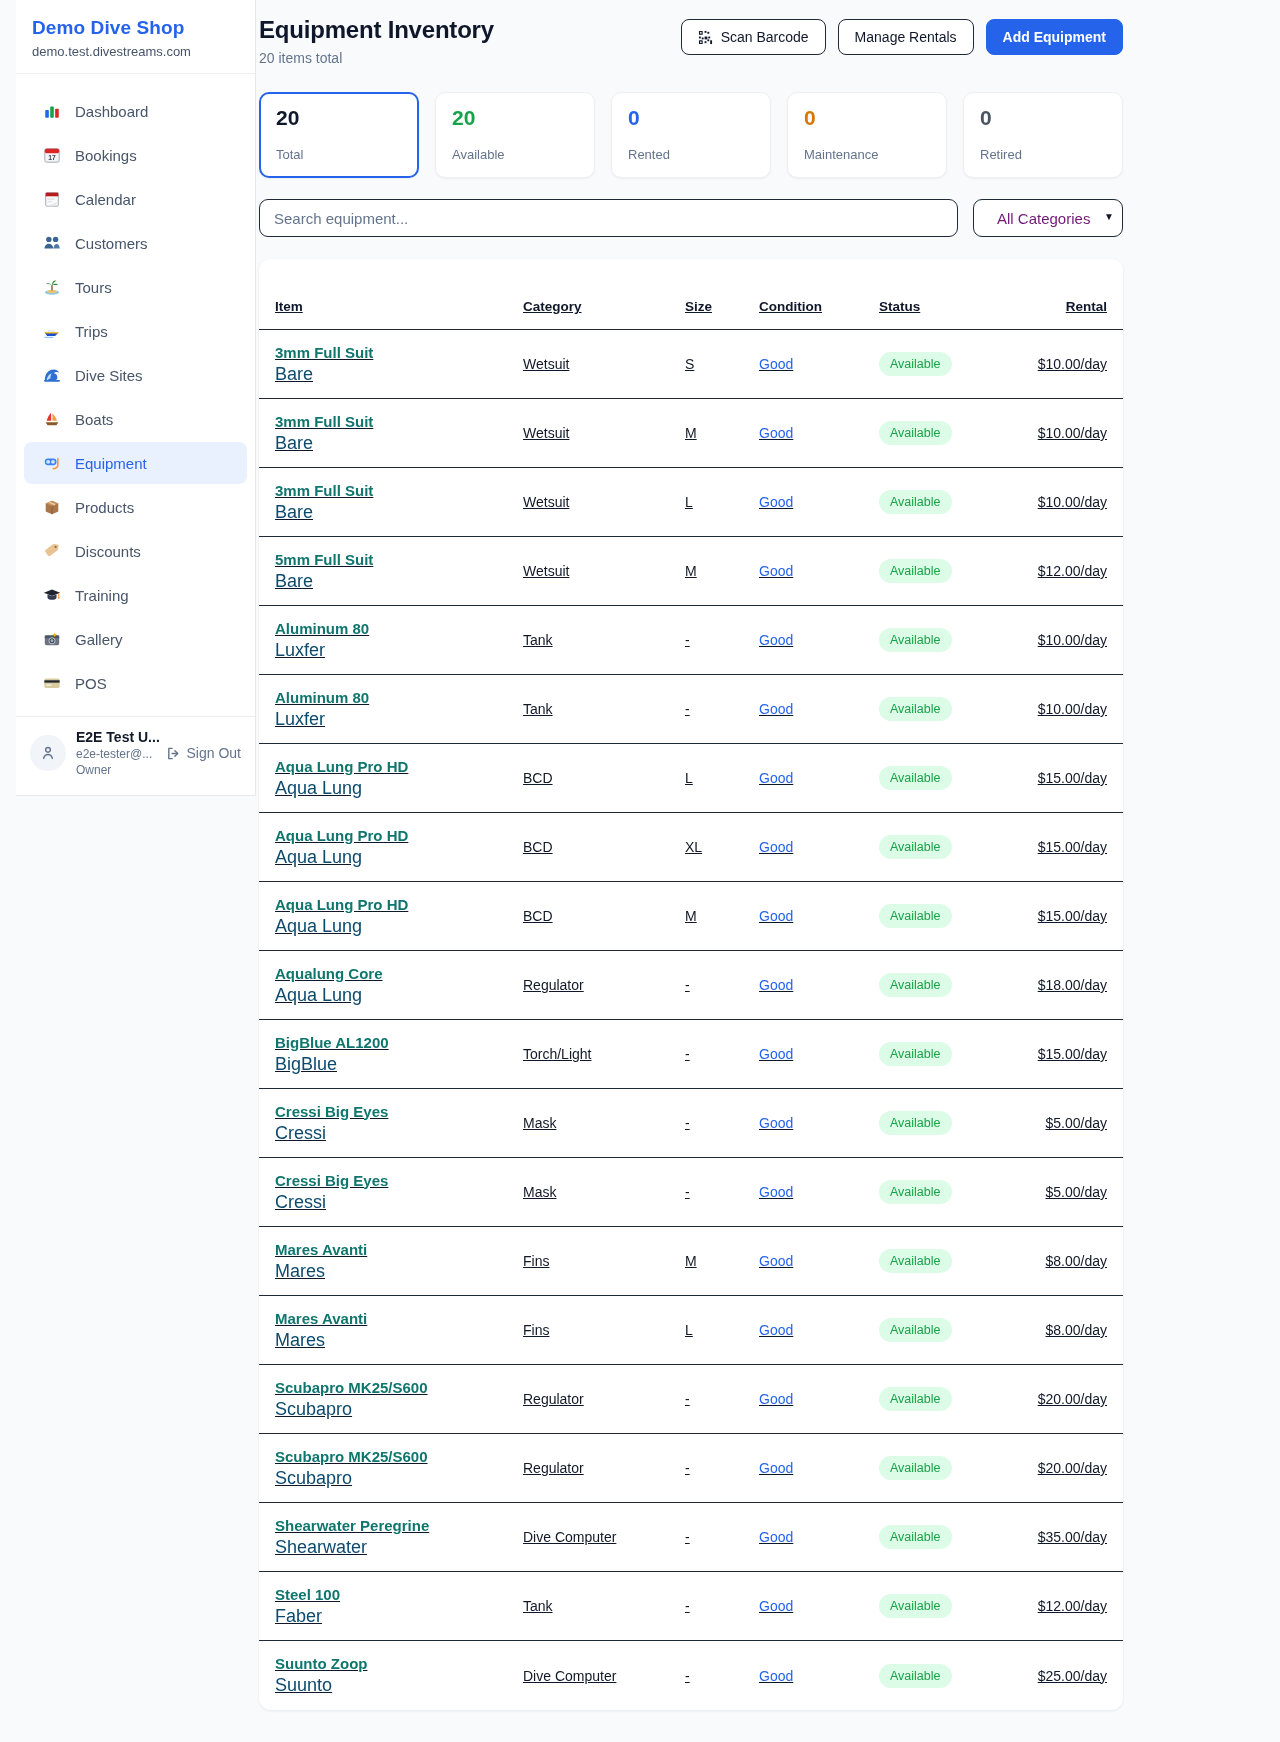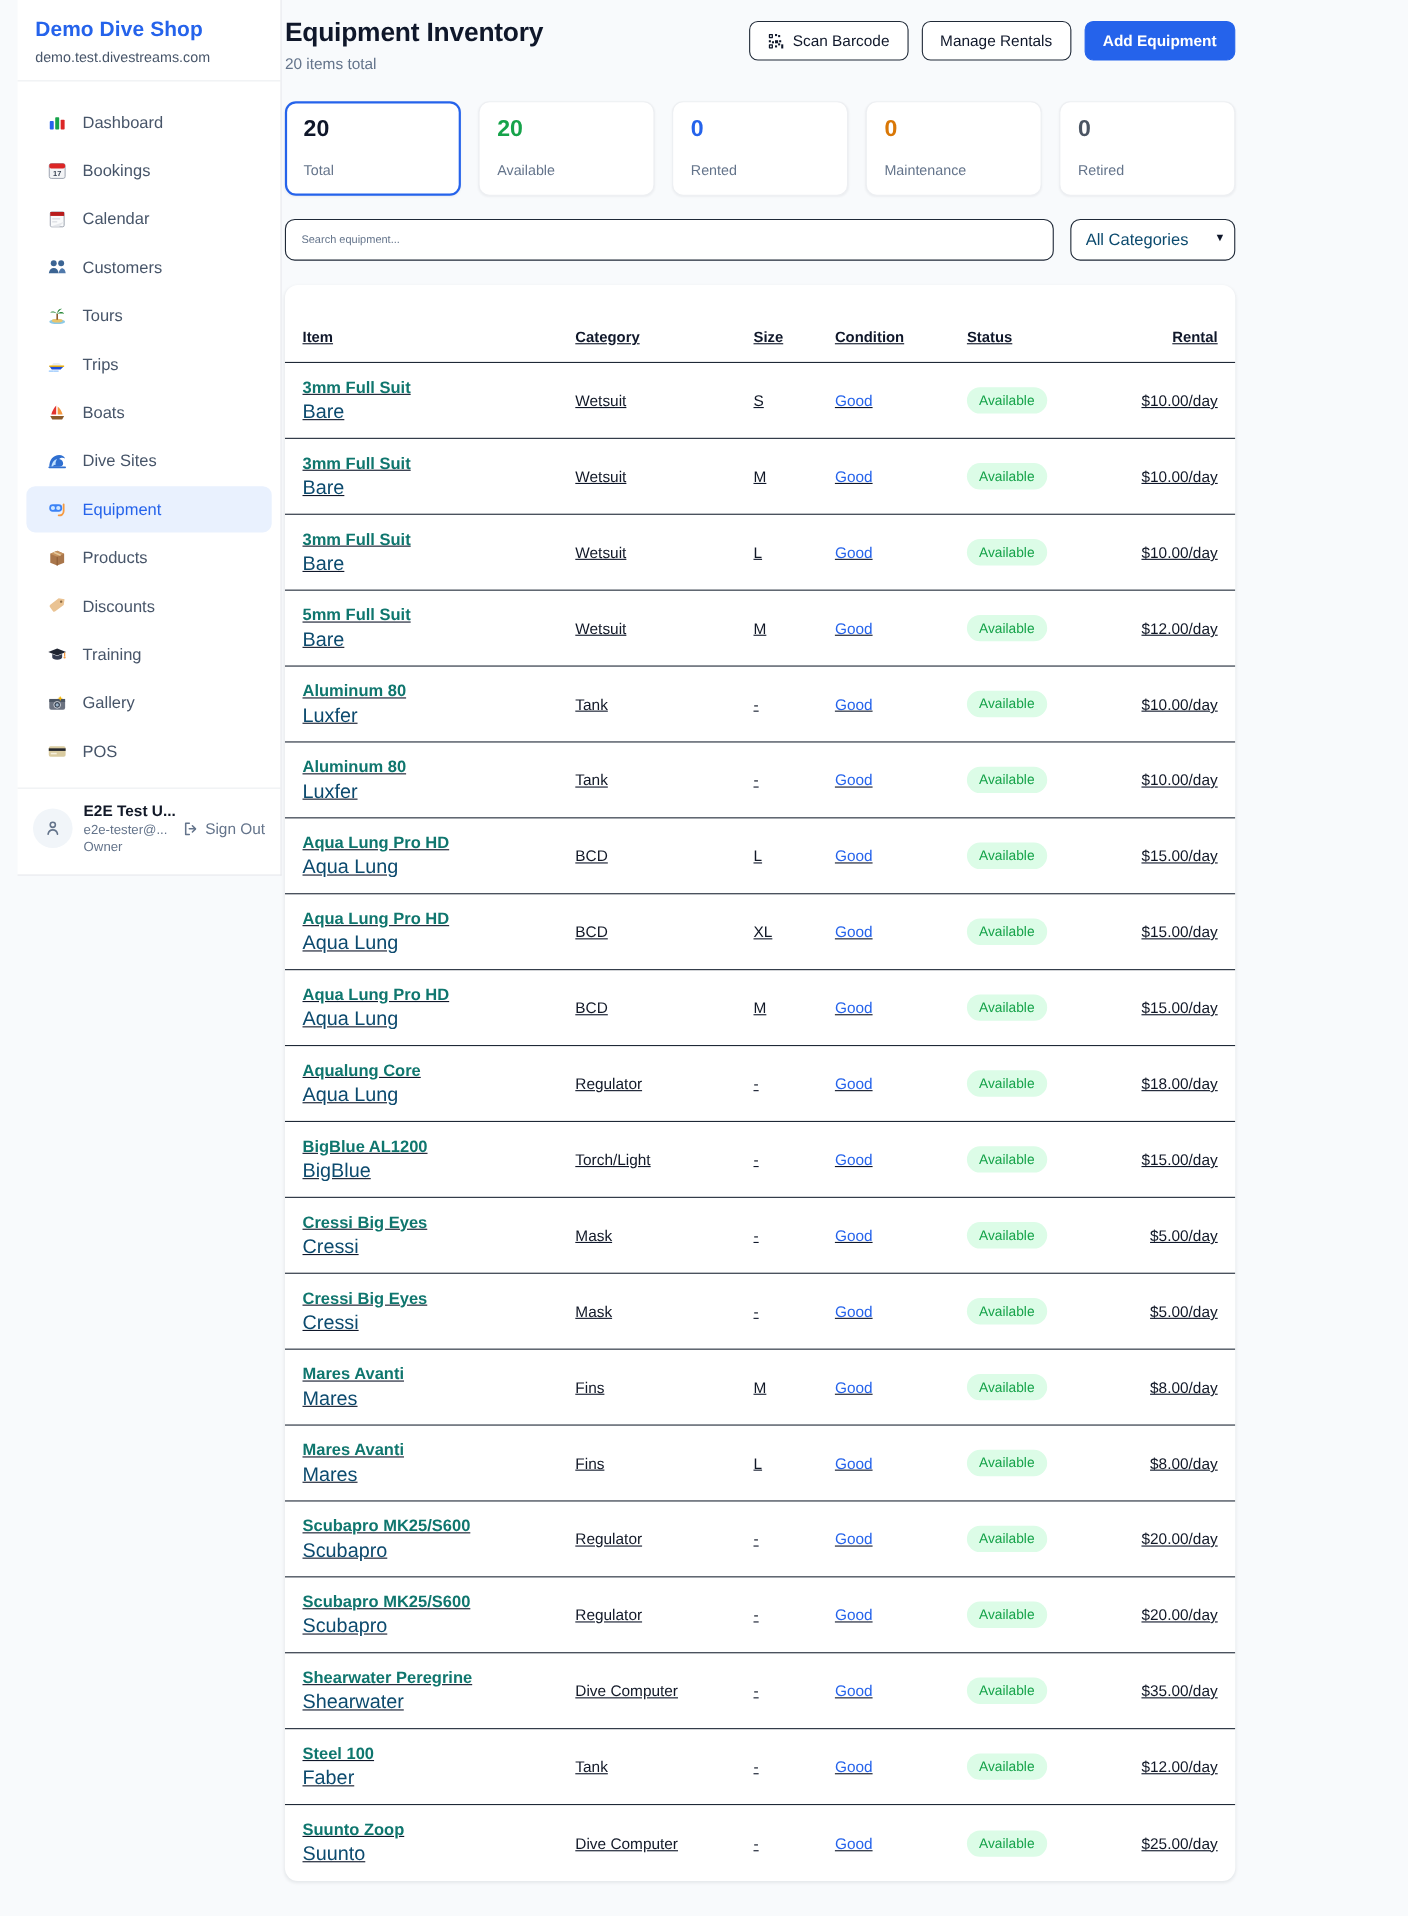--- a/index.html
+++ b/index.html
@@ -57,28 +57,28 @@
     flex:1; background:#fff; border:1px solid #edeff2; border-radius:10px;
     padding:13px 16px 15px 16px; box-shadow:0 1px 2px rgba(15,23,42,.05); cursor:pointer;
   }
   .stat-card.active { border:2px solid #2563eb; padding:12px 15px 14px 15px; }
   .stat-value { font-size:21px; font-weight:700; }
   .stat-label { margin-top:17px; font-size:13px; color:#64748b; }
   
   .filters { display:flex; gap:15px; margin-top:21px; width:864px; }
   .search-input {
     flex:1; height:38px; border:1px solid #1f2937; border-radius:9px; background:#fff;
-    padding:0 14px; font-size:10px; color:#0f172a; outline:none;
+    padding:0 14px; font-size:15px; color:#0f172a; outline:none;
     font-family:"Liberation Sans","DejaVu Sans",sans-serif;
   }
   .search-input::placeholder { color:#64748b; }
   .select-wrap { position:relative; width:150px; }
   .category-select {
     width:100%; height:38px; border:1px solid #1f2937; border-radius:9px; background:#fff;
-    padding:0 26px 0 13px; font-size:15px; color:#0c4a6e; appearance:none; -webkit-appearance:none;
+    padding:0 26px 0 23px; font-size:15px; color:#701a75; appearance:none; -webkit-appearance:none;
     cursor:pointer; font-family:"Liberation Sans","DejaVu Sans",sans-serif;
   }
   .select-chevron { position:absolute; right:9px; top:12px; font-size:10px; color:#0f172a; pointer-events:none; }
   
   .table-card {
     margin-top:22px; width:864px; background:#fff; border-radius:12px;
     box-shadow:0 1px 3px rgba(15,23,42,.08); overflow:hidden;
   }
   .trow {
     display:grid; grid-template-columns:248px 162px 74px 120px 148px 1fr;
@@ -167,36 +167,36 @@
             <path d="M4 12l2-3h6l3 3z" fill="#e8edf5"></path>
             <rect x="2" y="11.4" width="15" height="1.4" fill="#f4b400"></rect>
             <path d="M2 17h4M7 17h4" stroke="#93c5fd" stroke-width="1.3" stroke-linecap="round"></path>
           </svg>
         </span>
         <span class="nav-label">Trips</span>
       </div>
       <div class="nav-item">
         <span class="nav-icon">
           <svg viewBox="0 0 20 20">
+            <path d="M2 16c0-7 4-12 10-12 3 0 5 1.5 6 3.5-2-1-4.5-1-6 .5 3 .5 4 2.5 4 5 0 2-2 3-4 3z" fill="#2f6fd0"></path>
+            <path d="M4 16c.5-4 2.5-7 6-8-1.5 2-2 4-1.5 6-1.2-.4-2.6.5-3 2z" fill="#bfe0ff"></path>
+            <path d="M2 16.5h16" stroke="#2f6fd0" stroke-width="1.8" stroke-linecap="round"></path>
+          </svg>
+        </span>
+        <span class="nav-label">Dive Sites</span>
+      </div>
+      <div class="nav-item">
+        <span class="nav-icon">
+          <svg viewBox="0 0 20 20">
             <path d="M9 3v9H4c1-3.5 3-7 5-9z" fill="#e3342f"></path>
             <path d="M10.5 4v8h5c-.8-3-2.8-6.2-5-8z" fill="#f6993f"></path>
             <path d="M3 13.5h14L15 17H5z" fill="#8b5a2b"></path>
           </svg>
         </span>
         <span class="nav-label">Boats</span>
-      </div>
-      <div class="nav-item">
-        <span class="nav-icon">
-          <svg viewBox="0 0 20 20">
-            <path d="M2 16c0-7 4-12 10-12 3 0 5 1.5 6 3.5-2-1-4.5-1-6 .5 3 .5 4 2.5 4 5 0 2-2 3-4 3z" fill="#2f6fd0"></path>
-            <path d="M4 16c.5-4 2.5-7 6-8-1.5 2-2 4-1.5 6-1.2-.4-2.6.5-3 2z" fill="#bfe0ff"></path>
-            <path d="M2 16.5h16" stroke="#2f6fd0" stroke-width="1.8" stroke-linecap="round"></path>
-          </svg>
-        </span>
-        <span class="nav-label">Dive Sites</span>
       </div>
       <div class="nav-item active">
         <span class="nav-icon">
           <svg viewBox="0 0 20 20">
             <rect x="2" y="5" width="13" height="7.5" rx="3.5" fill="#3b82f6"></rect>
             <rect x="3.6" y="6.6" width="4.2" height="4.2" rx="2" fill="#cfe6ff"></rect>
             <rect x="9" y="6.6" width="4.2" height="4.2" rx="2" fill="#cfe6ff"></rect>
             <path d="M16.5 5v7c0 2.8-2.2 4.5-5 4.2" stroke="#f6993f" stroke-width="1.8" fill="none" stroke-linecap="round"></path>
           </svg>
         </span>

